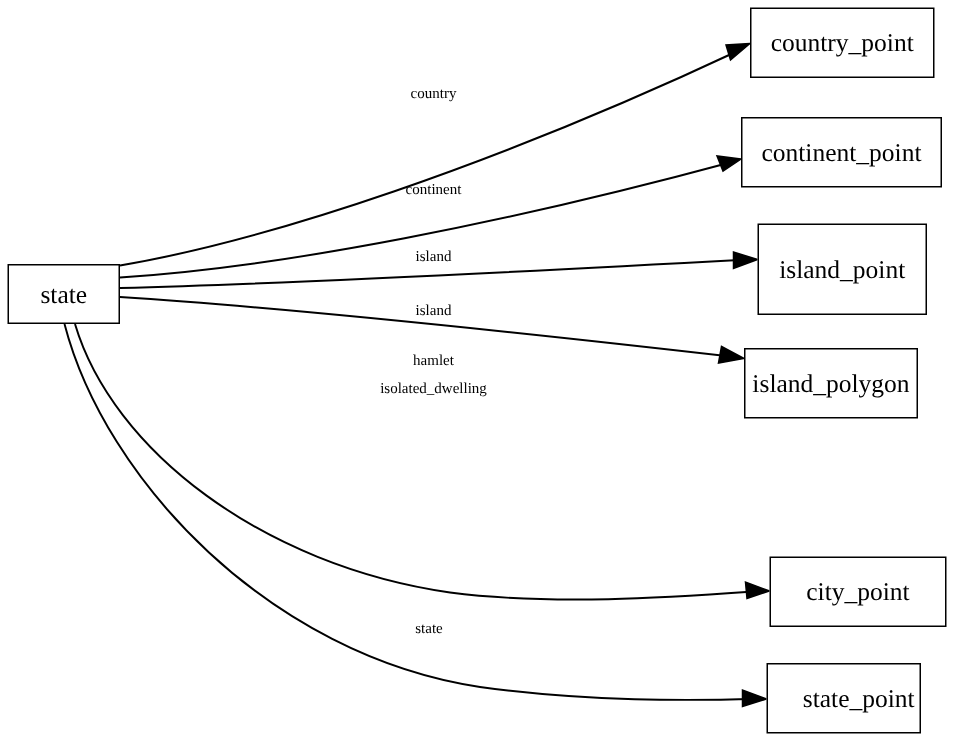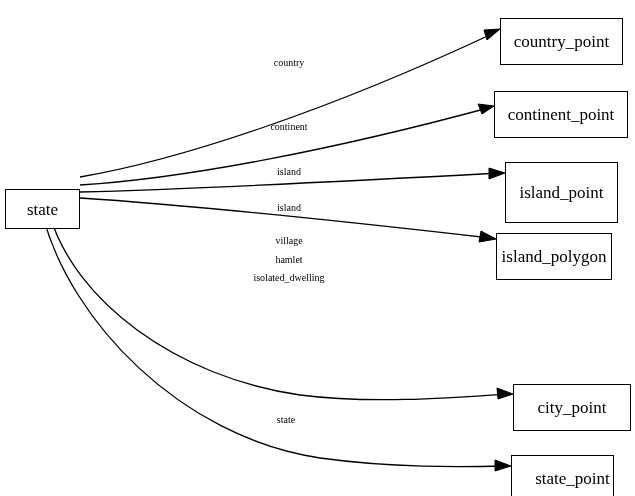--- a/index.html
+++ b/index.html
@@ -29,21 +29,20 @@
     box-sizing: border-box;
     border: 1px solid #000000;
     background: #ffffff;
     display: flex;
     align-items: center;
     justify-content: center;
     font-size: 17px;
     color: #000000;
     line-height: 1;
     white-space: nowrap;
-    margin-top: 13px;
   }
   .edge-label {
     position: absolute;
     font-size: 10px;
     color: #000000;
     white-space: nowrap;
     text-align: center;
     line-height: 18.5px;
     transform: translateX(-50%);
   }
@@ -89,21 +88,21 @@
       </div>
       <div class="node-box" style="left: 500px; top: 5px; width: 123px; height: 47px;">
         <span>country_point</span>
       </div>
       <div class="node-box" style="left: 494px; top: 78px; width: 134px; height: 47px;">
         <span>continent_point</span>
       </div>
       <div class="node-box" style="left: 505px; top: 149px; width: 113px; height: 61px;">
         <span>island_point</span>
       </div>
-      <div class="node-box" style="left: 496px; top: 220px; width: 116px; height: 47px;">
+      <div class="node-box" style="left: 496px; top: 232px; width: 116px; height: 47px;">
         <span>island_polygon</span>
       </div>
       <div class="node-box" style="left: 513px; top: 371px; width: 118px; height: 47px;">
         <span>city_point</span>
       </div>
       <div class="node-box" style="left: 511px; top: 442px; width: 103px; height: 47px; padding-left: 20px;">
         <span>state_point</span>
       </div>
     </div>
   <div id="label-layer">
@@ -113,21 +112,20 @@
       <div class="edge-label" style="left: 289px; top: 118px;">
         <div>continent</div>
       </div>
       <div class="edge-label" style="left: 289px; top: 163px;">
         <div>island</div>
       </div>
       <div class="edge-label" style="left: 289px; top: 199px;">
         <div>island</div>
       </div>
       <div class="edge-label multi" style="left: 289px; top: 232px;">
-        <div>village</div>
         <div>hamlet</div>
         <div>isolated_dwelling</div>
       </div>
       <div class="edge-label" style="left: 286px; top: 411px;">
         <div>state</div>
       </div>
     </div>
 
 </div>
 

